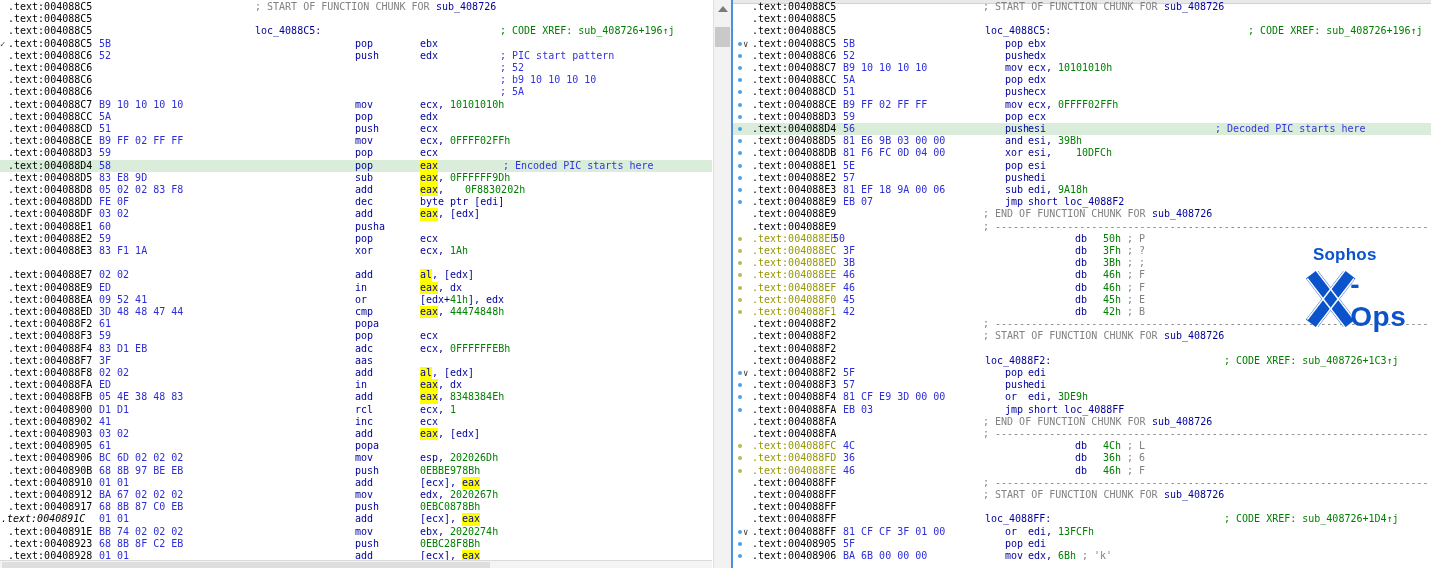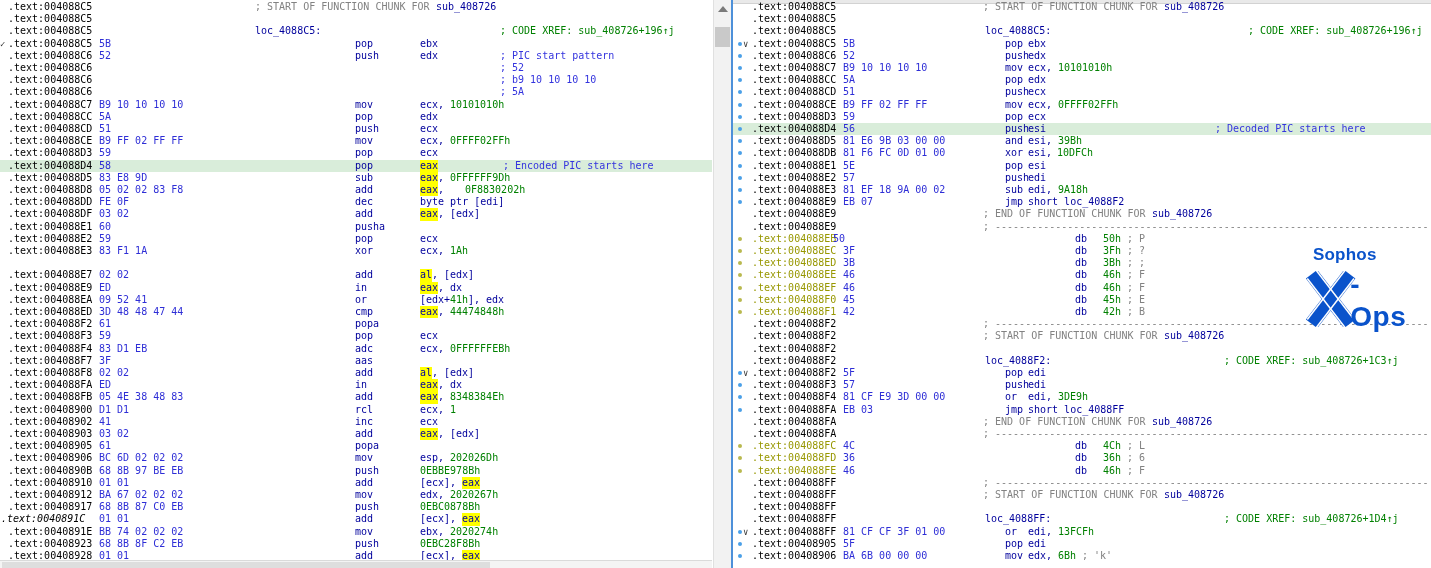--- a/index.html
+++ b/index.html
@@ -103,24 +103,24 @@
       <div class="row" style="top: 25.4px;"><span class="sg sg-a" style="left: 19px;">.text:004088C5</span><span class="sg sg-m" style="left: 252px;">loc_4088C5:</span><span class="sg sg-g" style="left: 515px;">; CODE XREF: sub_408726+196↑j</span></div>
       <div class="row" style="top: 37.6px;"><span class="sg sg-dot" style="left: 5px;"></span><span class="sg sg-ar" style="left: 10px;">∨</span><span class="sg sg-a" style="left: 19px;">.text:004088C5</span><span class="sg sg-b" style="left: 110px;">5B</span><span class="sg sg-m" style="left: 272px;">pop</span><span class="sg sg-m" style="left: 295px;">ebx</span></div>
       <div class="row" style="top: 49.8px;"><span class="sg sg-dot" style="left: 5px;"></span><span class="sg sg-a" style="left: 19px;">.text:004088C6</span><span class="sg sg-b" style="left: 110px;">52</span><span class="sg sg-m" style="left: 272px;">push</span><span class="sg sg-m" style="left: 295px;">edx</span></div>
       <div class="row" style="top: 62px;"><span class="sg sg-dot" style="left: 5px;"></span><span class="sg sg-a" style="left: 19px;">.text:004088C7</span><span class="sg sg-b" style="left: 110px;">B9 10 10 10 10</span><span class="sg sg-m" style="left: 272px;">mov</span><span class="sg sg-m" style="left: 295px;">ecx, </span><span class="sg sg-g" style="left: 325px;">10101010h</span></div>
       <div class="row" style="top: 74.2px;"><span class="sg sg-dot" style="left: 5px;"></span><span class="sg sg-a" style="left: 19px;">.text:004088CC</span><span class="sg sg-b" style="left: 110px;">5A</span><span class="sg sg-m" style="left: 272px;">pop</span><span class="sg sg-m" style="left: 295px;">edx</span></div>
       <div class="row" style="top: 86.4px;"><span class="sg sg-dot" style="left: 5px;"></span><span class="sg sg-a" style="left: 19px;">.text:004088CD</span><span class="sg sg-b" style="left: 110px;">51</span><span class="sg sg-m" style="left: 272px;">push</span><span class="sg sg-m" style="left: 295px;">ecx</span></div>
       <div class="row" style="top: 98.6px;"><span class="sg sg-dot" style="left: 5px;"></span><span class="sg sg-a" style="left: 19px;">.text:004088CE</span><span class="sg sg-b" style="left: 110px;">B9 FF 02 FF FF</span><span class="sg sg-m" style="left: 272px;">mov</span><span class="sg sg-m" style="left: 295px;">ecx, </span><span class="sg sg-g" style="left: 325px;">0FFFF02FFh</span></div>
       <div class="row" style="top: 110.8px;"><span class="sg sg-dot" style="left: 5px;"></span><span class="sg sg-a" style="left: 19px;">.text:004088D3</span><span class="sg sg-b" style="left: 110px;">59</span><span class="sg sg-m" style="left: 272px;">pop</span><span class="sg sg-m" style="left: 295px;">ecx</span></div>
       <div class="row hl" style="top: 123px;"><span class="sg sg-dot" style="left: 5px;"></span><span class="sg sg-a" style="left: 19px;">.text:004088D4</span><span class="sg sg-b" style="left: 110px;">56</span><span class="sg sg-m" style="left: 272px;">push</span><span class="sg sg-m" style="left: 295px;">esi</span><span class="sg sg-c" style="left: 482px;">; Decoded PIC starts here</span></div>
       <div class="row" style="top: 135.2px;"><span class="sg sg-dot" style="left: 5px;"></span><span class="sg sg-a" style="left: 19px;">.text:004088D5</span><span class="sg sg-b" style="left: 110px;">81 E6 9B 03 00 00</span><span class="sg sg-m" style="left: 272px;">and</span><span class="sg sg-m" style="left: 295px;">esi, </span><span class="sg sg-g" style="left: 325px;">39Bh</span></div>
-      <div class="row" style="top: 147.4px;"><span class="sg sg-dot" style="left: 5px;"></span><span class="sg sg-a" style="left: 19px;">.text:004088DB</span><span class="sg sg-b" style="left: 110px;">81 F6 FC 0D 01 00</span><span class="sg sg-m" style="left: 272px;">xor</span><span class="sg sg-m" style="left: 295px;">esi, </span><span class="sg sg-g" style="left: 324px;">10DFCh</span></div>
+      <div class="row" style="top: 147.4px;"><span class="sg sg-dot" style="left: 5px;"></span><span class="sg sg-a" style="left: 19px;">.text:004088DB</span><span class="sg sg-b" style="left: 110px;">81 F6 FC 0D 04 00</span><span class="sg sg-m" style="left: 272px;">xor</span><span class="sg sg-m" style="left: 295px;">esi, </span><span class="sg sg-g" style="left: 343px;">10DFCh</span></div>
       <div class="row" style="top: 159.6px;"><span class="sg sg-dot" style="left: 5px;"></span><span class="sg sg-a" style="left: 19px;">.text:004088E1</span><span class="sg sg-b" style="left: 110px;">5E</span><span class="sg sg-m" style="left: 272px;">pop</span><span class="sg sg-m" style="left: 295px;">esi</span></div>
       <div class="row" style="top: 171.8px;"><span class="sg sg-dot" style="left: 5px;"></span><span class="sg sg-a" style="left: 19px;">.text:004088E2</span><span class="sg sg-b" style="left: 110px;">57</span><span class="sg sg-m" style="left: 272px;">push</span><span class="sg sg-m" style="left: 295px;">edi</span></div>
-      <div class="row" style="top: 184px;"><span class="sg sg-dot" style="left: 5px;"></span><span class="sg sg-a" style="left: 19px;">.text:004088E3</span><span class="sg sg-b" style="left: 110px;">81 EF 18 9A 00 02</span><span class="sg sg-m" style="left: 272px;">sub</span><span class="sg sg-m" style="left: 295px;">edi, </span><span class="sg sg-g" style="left: 325px;">9A18h</span></div>
+      <div class="row" style="top: 184px;"><span class="sg sg-dot" style="left: 5px;"></span><span class="sg sg-a" style="left: 19px;">.text:004088E3</span><span class="sg sg-b" style="left: 110px;">81 EF 18 9A 00 06</span><span class="sg sg-m" style="left: 272px;">sub</span><span class="sg sg-m" style="left: 295px;">edi, </span><span class="sg sg-g" style="left: 325px;">9A18h</span></div>
       <div class="row" style="top: 196.2px;"><span class="sg sg-dot" style="left: 5px;"></span><span class="sg sg-a" style="left: 19px;">.text:004088E9</span><span class="sg sg-b" style="left: 110px;">EB 07</span><span class="sg sg-m" style="left: 272px;">jmp</span><span class="sg sg-m" style="left: 295px;">short loc_4088F2</span></div>
       <div class="row" style="top: 208.4px;"><span class="sg sg-a" style="left: 19px;">.text:004088E9</span><span class="sg sg-gy" style="left: 250px;">; END OF FUNCTION CHUNK FOR </span><span class="sg sg-m" style="left: 419px;">sub_408726</span></div>
       <div class="row" style="top: 220.6px;"><span class="sg sg-a" style="left: 19px;">.text:004088E9</span><span class="sg sg-gy" style="left: 250px;">; ------------------------------------------------------------------------</span></div>
       <div class="row" style="top: 232.8px;"><span class="sg sg-dotd" style="left: 5px;"></span><span class="sg sg-ad" style="left: 19px;">.text:004088EB</span><span class="sg sg-b" style="left: 100px;">50</span><span class="sg sg-m" style="left: 342px;">db</span><span class="sg sg-g" style="left: 370px;">50h</span><span class="sg sg-gy" style="left: 394px;">; P</span></div>
       <div class="row" style="top: 245px;"><span class="sg sg-dotd" style="left: 5px;"></span><span class="sg sg-ad" style="left: 19px;">.text:004088EC</span><span class="sg sg-b" style="left: 110px;">3F</span><span class="sg sg-m" style="left: 342px;">db</span><span class="sg sg-g" style="left: 370px;">3Fh</span><span class="sg sg-gy" style="left: 394px;">; ?</span></div>
       <div class="row" style="top: 257.2px;"><span class="sg sg-dotd" style="left: 5px;"></span><span class="sg sg-ad" style="left: 19px;">.text:004088ED</span><span class="sg sg-b" style="left: 110px;">3B</span><span class="sg sg-m" style="left: 342px;">db</span><span class="sg sg-g" style="left: 370px;">3Bh</span><span class="sg sg-gy" style="left: 394px;">; ;</span></div>
       <div class="row" style="top: 269.4px;"><span class="sg sg-dotd" style="left: 5px;"></span><span class="sg sg-ad" style="left: 19px;">.text:004088EE</span><span class="sg sg-b" style="left: 110px;">46</span><span class="sg sg-m" style="left: 342px;">db</span><span class="sg sg-g" style="left: 370px;">46h</span><span class="sg sg-gy" style="left: 394px;">; F</span></div>
       <div class="row" style="top: 281.6px;"><span class="sg sg-dotd" style="left: 5px;"></span><span class="sg sg-ad" style="left: 19px;">.text:004088EF</span><span class="sg sg-b" style="left: 110px;">46</span><span class="sg sg-m" style="left: 342px;">db</span><span class="sg sg-g" style="left: 370px;">46h</span><span class="sg sg-gy" style="left: 394px;">; F</span></div>
       <div class="row" style="top: 293.8px;"><span class="sg sg-dotd" style="left: 5px;"></span><span class="sg sg-ad" style="left: 19px;">.text:004088F0</span><span class="sg sg-b" style="left: 110px;">45</span><span class="sg sg-m" style="left: 342px;">db</span><span class="sg sg-g" style="left: 370px;">45h</span><span class="sg sg-gy" style="left: 394px;">; E</span></div>
       <div class="row" style="top: 306px;"><span class="sg sg-dotd" style="left: 5px;"></span><span class="sg sg-ad" style="left: 19px;">.text:004088F1</span><span class="sg sg-b" style="left: 110px;">42</span><span class="sg sg-m" style="left: 342px;">db</span><span class="sg sg-g" style="left: 370px;">42h</span><span class="sg sg-gy" style="left: 394px;">; B</span></div>

